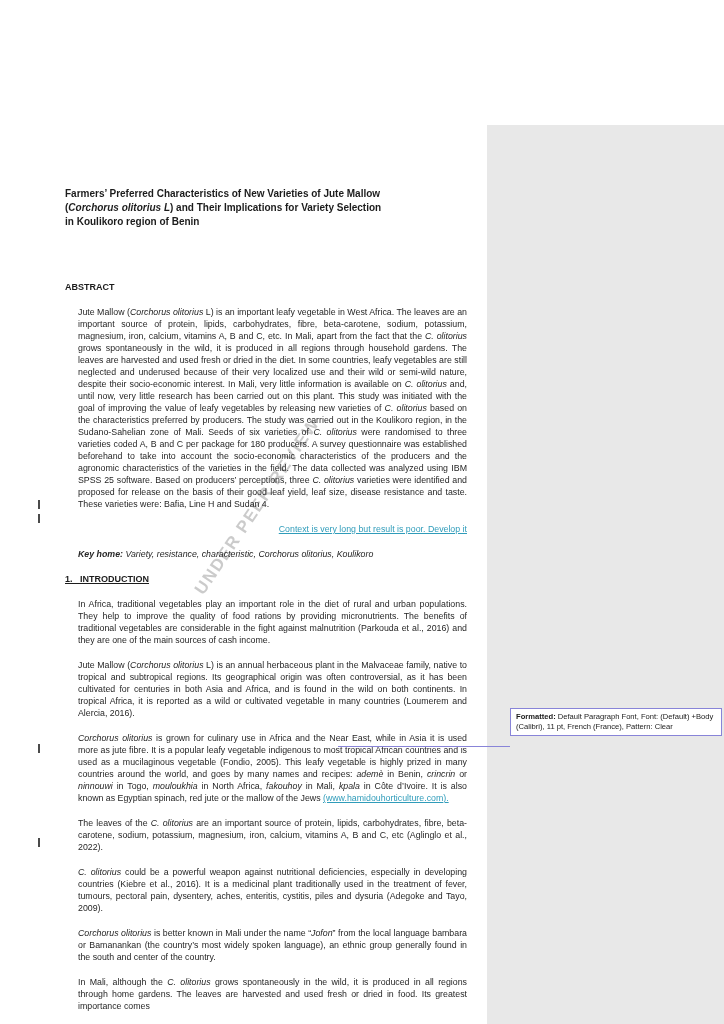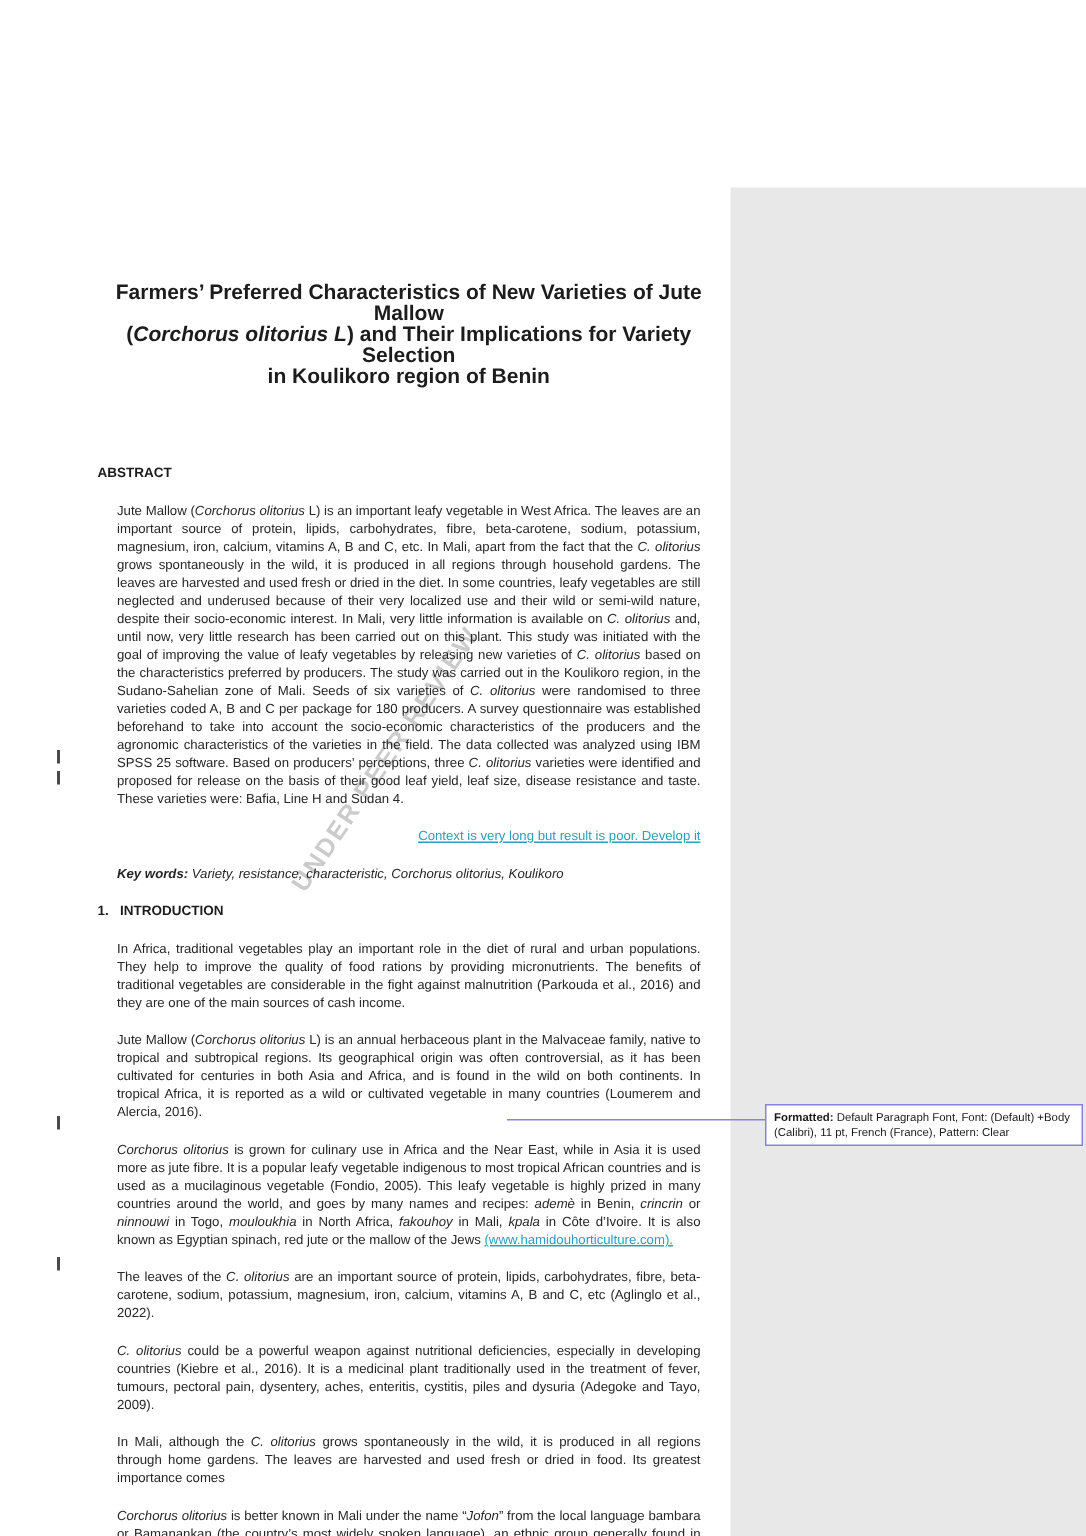--- a/index.html
+++ b/index.html
@@ -9,45 +9,45 @@
     font-family:"Liberation Sans", sans-serif;
   }
   .markup-panel{
     position:absolute;left:487px;top:125px;width:237px;height:899px;
     background:var(--panel,#e8e8e8);
   }
   .content{
     position:absolute;left:65px;top:187px;width:415px;z-index:2;
   }
   .doc-title{
-    font-weight:bold;font-size:14px;line-height:14px;text-align:center;
+    font-weight:bold;font-size:10px;line-height:14px;
     margin-bottom:52px;color:#1c1c1c;
   }
   .h{font-weight:bold;font-size:9px;line-height:12px;color:#1c1c1c;}
   .abstract-h{margin-bottom:5px;}
   .body-text{font-size:8.8px;line-height:12px;text-align:justify;margin:13px;}
   .note-line{margin-top:1px;text-align:right;}
   .keywords-line{margin-top:13px;font-style:italic;text-align:left;}
-  .intro-h{margin-top:4px;margin-bottom:5px;}
+  .intro-h{margin-top:4px;margin-bottom:5px;text-decoration:underline;}
   .watermark{
     position:absolute;left:155px;top:500px;width:200px;z-index:1;
     transform:rotate(-56deg);transform-origin:center;
     font-size:17px;letter-spacing:1.5px;white-space:nowrap;
     color:rgba(125,125,125,0.40);font-weight:bold;
   }
   .change-bar{
     position:absolute;left:38px;width:2px;height:9px;
     background:var(--change_bar,#4a4a4a);z-index:3;
   }
   .connector{
     position:absolute;left:338px;top:746px;width:172px;height:0;
     border-top:1px solid var(--comment,#8884d8);z-index:4;
   }
   .comment-box{
-    position:absolute;left:510px;top:736px;width:200px;z-index:5;
+    position:absolute;left:510px;top:708px;width:200px;z-index:5;
     background:#ffffff;border:1px solid var(--comment,#8884d8);
     padding:3px 5px;font-size:7.6px;line-height:9.8px;color:#1a1a1a;
     text-align:left;
   }
   .comment-label{font-weight:bold;}
 </style>
 </head>
 <body>
 
 <div class="markup-panel"></div>
@@ -59,30 +59,30 @@
     <div><span>Farmers’ Preferred Characteristics of New Varieties of Jute Mallow</span></div>
     <div><span>(</span><span style="font-style: italic;">Corchorus olitorius L</span><span>) and Their Implications for Variety Selection</span></div>
     <div><span>in Koulikoro region of Benin</span></div>
   </div>
 
   <div class="h abstract-h">ABSTRACT</div>
   <p class="body-text"><span>Jute Mallow (</span><span style="font-style: italic;">Corchorus olitorius</span><span> L) is an important leafy vegetable in West Africa. The leaves are an important source of protein, lipids, carbohydrates, fibre, beta-carotene, sodium, potassium, magnesium, iron, calcium, vitamins A, B and C, etc. In Mali, apart from the fact that the </span><span style="font-style: italic;">C. olitorius</span><span> grows spontaneously in the wild, it is produced in all regions through household gardens. The leaves are harvested and used fresh or dried in the diet. In some countries, leafy vegetables are still neglected and underused because of their very localized use and their wild or semi-wild nature, despite their socio-economic interest. In Mali, very little information is available on </span><span style="font-style: italic;">C. olitorius</span><span> and, until now, very little research has been carried out on this plant. This study was initiated with the goal of improving the value of leafy vegetables by releasing new varieties of </span><span style="font-style: italic;">C. olitorius</span><span> based on the characteristics preferred by producers. The study was carried out in the Koulikoro region, in the Sudano-Sahelian zone of Mali. Seeds of six varieties of </span><span style="font-style: italic;">C. olitorius</span><span> were randomised to three varieties coded A, B and C per package for 180 producers. A survey questionnaire was established beforehand to take into account the socio-economic characteristics of the producers and the agronomic characteristics of the varieties in the field. The data collected was analyzed using IBM SPSS 25 software. Based on producers’ perceptions, three </span><span style="font-style: italic;">C. olitorius</span><span> varieties were identified and proposed for release on the basis of their good leaf yield, leaf size, disease resistance and taste. These varieties were: Bafia, Line H and Sudan 4.</span></p>
 
   <div class="body-text note-line"><span style="text-decoration: underline; color: rgb(47, 156, 186);">Context is very long but result is poor. Develop it</span></div>
 
-  <div class="body-text keywords-line"><span style="font-style: italic; font-weight: bold;">Key words:</span><span style="font-style: italic;"> Variety, resistance, characteristic, </span><span style="font-style: italic;">Corchorus olitorius</span><span style="font-style: italic;">, Koulikoro</span></div>
+  <div class="body-text keywords-line"><span style="font-style: italic; font-weight: bold;">Key home:</span><span style="font-style: italic;"> Variety, resistance, characteristic, </span><span style="font-style: italic;">Corchorus olitorius</span><span style="font-style: italic;">, Koulikoro</span></div>
 
   <div class="h intro-h">1.&nbsp;&nbsp;&nbsp;INTRODUCTION</div>
   <p class="body-text"><span>In Africa, traditional vegetables play an important role in the diet of rural and urban populations. They help to improve the quality of food rations by providing micronutrients. The benefits of traditional vegetables are considerable in the fight against malnutrition (Parkouda et al., 2016) and they are one of the main sources of cash income.</span></p>
   <p class="body-text"><span>Jute Mallow (</span><span style="font-style: italic;">Corchorus olitorius</span><span> L) is an annual herbaceous plant in the Malvaceae family, native to tropical and subtropical regions. Its geographical origin was often controversial, as it has been cultivated for centuries in both Asia and Africa, and is found in the wild on both continents. In tropical Africa, it is reported as a wild or cultivated vegetable in many countries (Loumerem and Alercia, 2016).</span></p>
   <p class="body-text"><span style="font-style: italic;">Corchorus olitorius</span><span> is grown for culinary use in Africa and the Near East, while in Asia it is used more as jute fibre. It is a popular leafy vegetable indigenous to most tropical African countries and is used as a mucilaginous vegetable (Fondio, 2005). This leafy vegetable is highly prized in many countries around the world, and goes by many names and recipes: </span><span style="font-style: italic;">ademè</span><span> in Benin, </span><span style="font-style: italic;">crincrin</span><span> or </span><span style="font-style: italic;">ninnouwi</span><span> in Togo, </span><span style="font-style: italic;">mouloukhia</span><span> in North Africa, </span><span style="font-style: italic;">fakouhoy</span><span> in Mali, </span><span style="font-style: italic;">kpala</span><span> in Côte d’Ivoire. It is also known as Egyptian spinach, red jute or the mallow of the Jews </span><span style="text-decoration: underline; color: rgb(47, 156, 186);">(www.hamidouhorticulture.com).</span></p>
   <p class="body-text"><span>The leaves of the </span><span style="font-style: italic;">C. olitorius</span><span> are an important source of protein, lipids, carbohydrates, fibre, beta-carotene, sodium, potassium, magnesium, iron, calcium, vitamins A, B and C, etc (Aglinglo et al., 2022).</span></p>
   <p class="body-text"><span style="font-style: italic;">C. olitorius</span><span> could be a powerful weapon against nutritional deficiencies, especially in developing countries (Kiebre et al., 2016). It is a medicinal plant traditionally used in the treatment of fever, tumours, pectoral pain, dysentery, aches, enteritis, cystitis, piles and dysuria (Adegoke and Tayo, 2009).</span></p>
+  <p class="body-text"><span style="font-style: italic;">Corchorus olitorius</span><span> is better known in Mali under the name “</span><span style="font-style: italic;">Jofon</span><span>” from the local language bambara or Bamanankan (the country’s most widely spoken language), an ethnic group generally found in the south and center of the country.</span></p>
   <p class="body-text"><span>In Mali, although the </span><span style="font-style: italic;">C. olitorius</span><span> grows spontaneously in the wild, it is produced in all regions through home gardens. The leaves are harvested and used fresh or dried in food. Its greatest importance comes</span></p>
-  <p class="body-text"><span style="font-style: italic;">Corchorus olitorius</span><span> is better known in Mali under the name “</span><span style="font-style: italic;">Jofon</span><span>” from the local language bambara or Bamanankan (the country’s most widely spoken language), an ethnic group generally found in the south and center of the country.</span></p>
 </div>
 
 <div class="change-bar" style="top:500px"></div>
 <div class="change-bar" style="top:514px"></div>
 <div class="change-bar" style="top:744px"></div>
 <div class="change-bar" style="top:838px"></div>
 
 <div class="connector"></div>
 
 <div class="comment-box"><span class="comment-label">Formatted:</span><span> Default Paragraph Font, Font: (Default) +Body (Calibri), 11 pt, French (France), Pattern: Clear</span></div>

